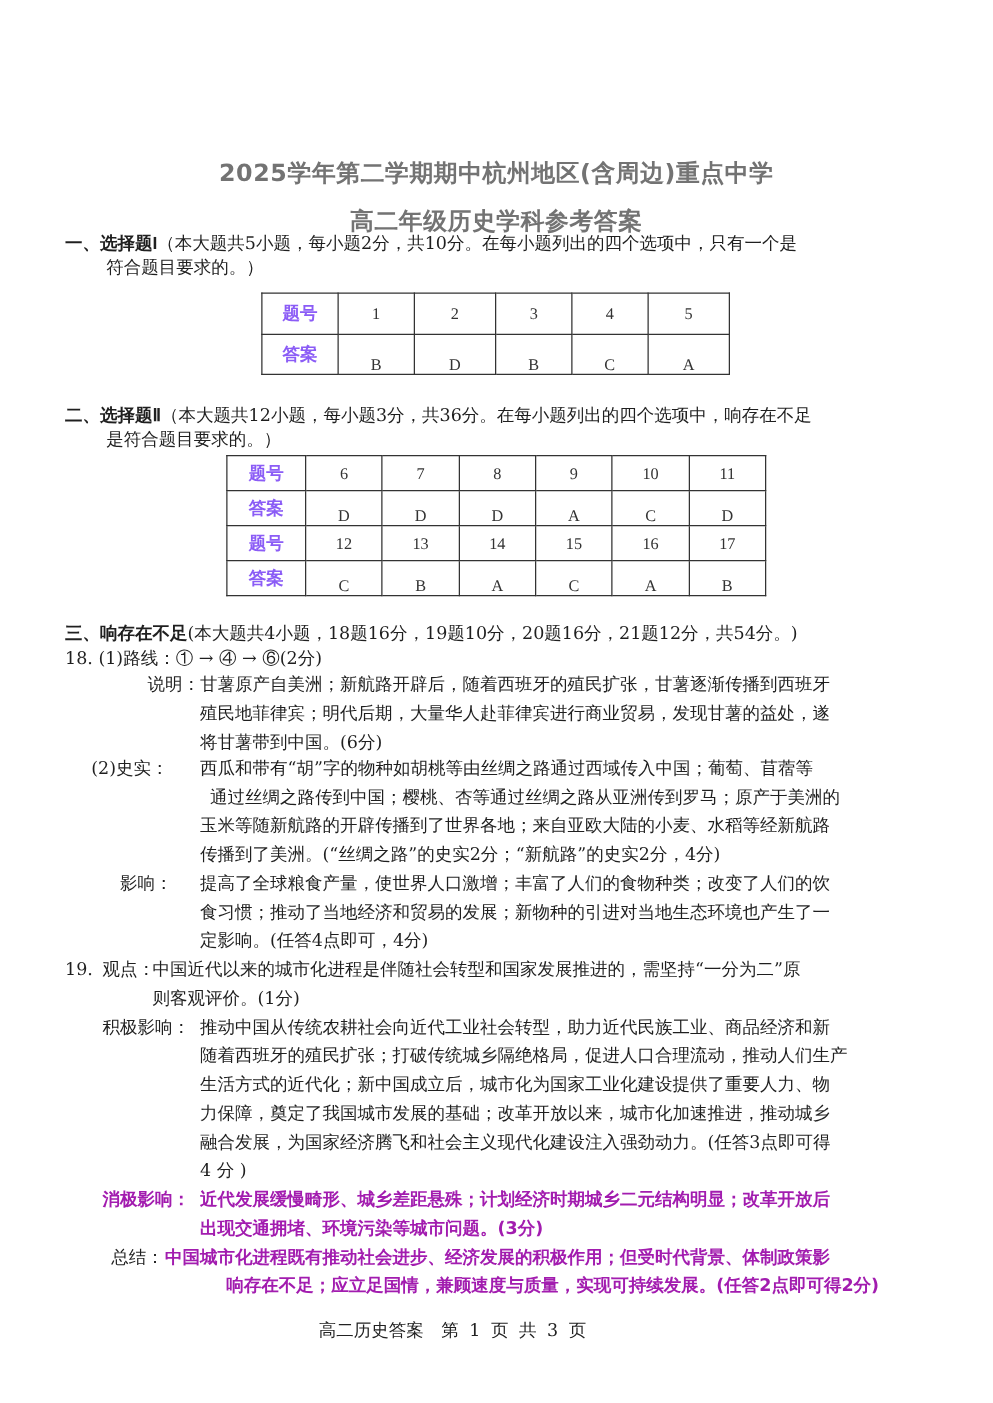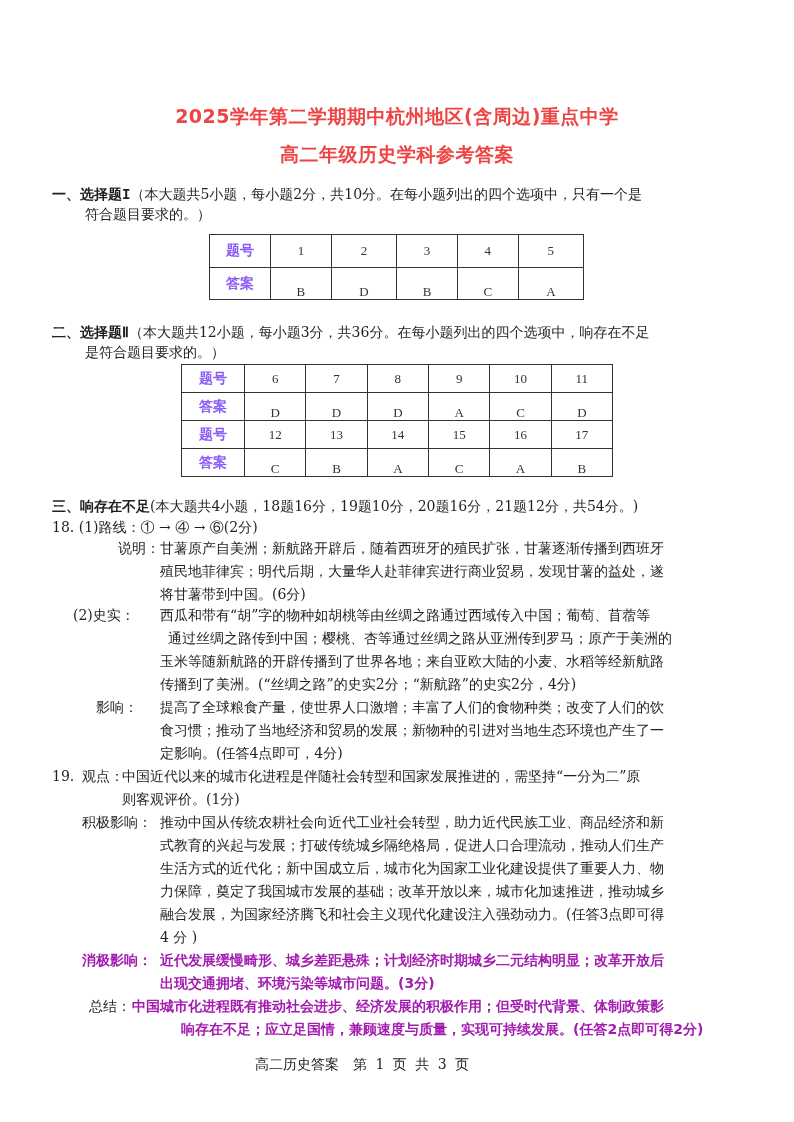--- a/index.html
+++ b/index.html
@@ -1,22 +1,22 @@
 <!DOCTYPE html>
 <html><head>
 <meta charset="utf-8">
 <style>
   html, body { margin: 0; padding: 0; background: #ffffff; }
   body { width: 794px; height: 1122px; position: relative; overflow: hidden; color: #1a1a1a;
          font-family: "DejaVu Serif", "Liberation Serif", serif; }
   .abs { position: absolute; }
-  .title { left: 0; width: 794px; text-align: center; font-family: "DejaVu Sans", sans-serif; font-weight: bold; font-size: 19px; color: #ef4444; letter-spacing: 0.5px; }
+  .title { left: 0; width: 794px; text-align: center; font-family: "DejaVu Sans", sans-serif; font-weight: bold; font-size: 19px; color: #737373; letter-spacing: 0.5px; margin-top: 22px; }
   .line { position: absolute; font-size: 14px; line-height: 19px; white-space: nowrap; color: #1f1f1f; }
   .b { font-weight: bold; font-family: "DejaVu Sans", sans-serif; color:#a21caf; }
-  .sec { font-family: Liberation Mono, monospace; font-weight: bold; }
+  .sec { font-family: Liberation Sans, sans-serif; font-weight: bold; }
   table { position: absolute; border-collapse: collapse; }
   td { border: 1.5px solid #333; text-align: center; font-size: 13px; padding: 0; color: #333; font-family: "Liberation Serif", serif; }
   td.lbl { font-family: Liberation Mono, monospace; font-weight: bold; font-size: 14px; color: #8b5cf6; }
   td.ans { vertical-align: bottom; padding-bottom: 0; line-height: 14px; }
   .footer { top: 1056px; left: 0; width: 724px; text-align: center; font-size: 14px; word-spacing: 4px; color: #222; }
 </style>
 </head>
 <body>
 
 <div class="abs title" style="top:104px;">2025学年第二学期期中杭州地区(含周边)重点中学</div>
@@ -118,21 +118,21 @@
 <div class="line" style="top:721px; left:160px;">食习惯；推动了当地经济和贸易的发展；新物种的引进对当地生态环境也产生了一</div>
 <div class="line" style="top:744px; left:160px;">定影响。(任答4点即可，4分)</div>
 
 <div class="line" style="top:767px; left:52px;">19.</div>
 <div class="line" style="top:767px; left:82px;">观点：</div>
 <div class="line" style="top:767px; left:122px;">中国近代以来的城市化进程是伴随社会转型和国家发展推进的，需坚持“一分为二”原</div>
 <div class="line" style="top:790px; left:122px;">则客观评价。(1分)</div>
 
 <div class="line" style="top:813px; left:82px;">积极影响：</div>
 <div class="line" style="top:813px; left:160px;">推动中国从传统农耕社会向近代工业社会转型，助力近代民族工业、商品经济和新</div>
-<div class="line" style="top:836px; left:160px;">式教育的兴起与发展；打破传统城乡隔绝格局，促进人口合理流动，推动人们生产</div>
+<div class="line" style="top:836px; left:160px;">随着西班牙的殖民扩张；打破传统城乡隔绝格局，促进人口合理流动，推动人们生产</div>
 <div class="line" style="top:859px; left:160px;">生活方式的近代化；新中国成立后，城市化为国家工业化建设提供了重要人力、物</div>
 <div class="line" style="top:882px; left:160px;">力保障，奠定了我国城市发展的基础；改革开放以来，城市化加速推进，推动城乡</div>
 <div class="line" style="top:905px; left:160px;">融合发展，为国家经济腾飞和社会主义现代化建设注入强劲动力。(任答3点即可得</div>
 <div class="line" style="top:928px; left:160px;">4 分 )</div>
 
 <div class="line b" style="top:951px; left:82px;">消极影响：</div>
 <div class="line b" style="top:951px; left:160px;">近代发展缓慢畸形、城乡差距悬殊；计划经济时期城乡二元结构明显；改革开放后</div>
 <div class="line b" style="top:974px; left:160px;">出现交通拥堵、环境污染等城市问题。(3分)</div>
 
 <div class="line" style="top:997px; left:89px;">总结：</div>

